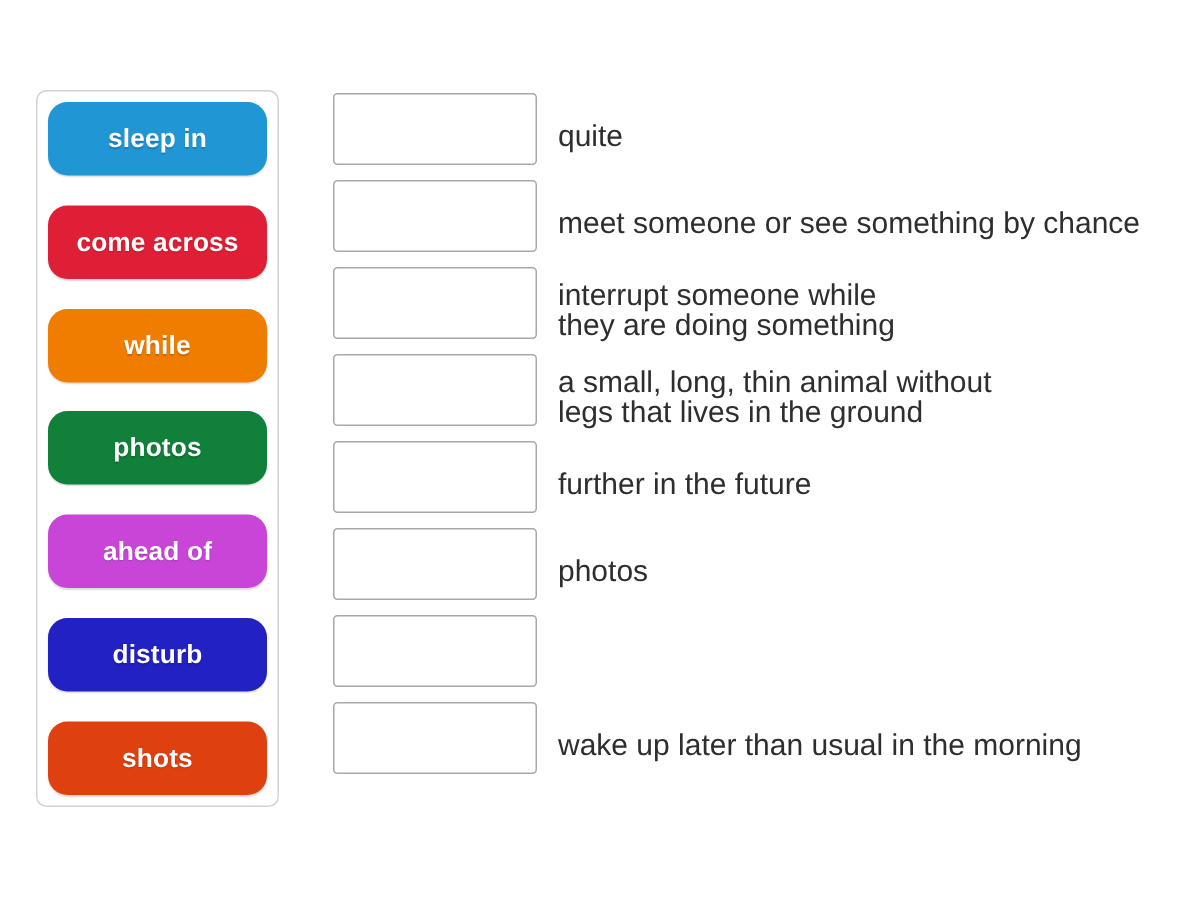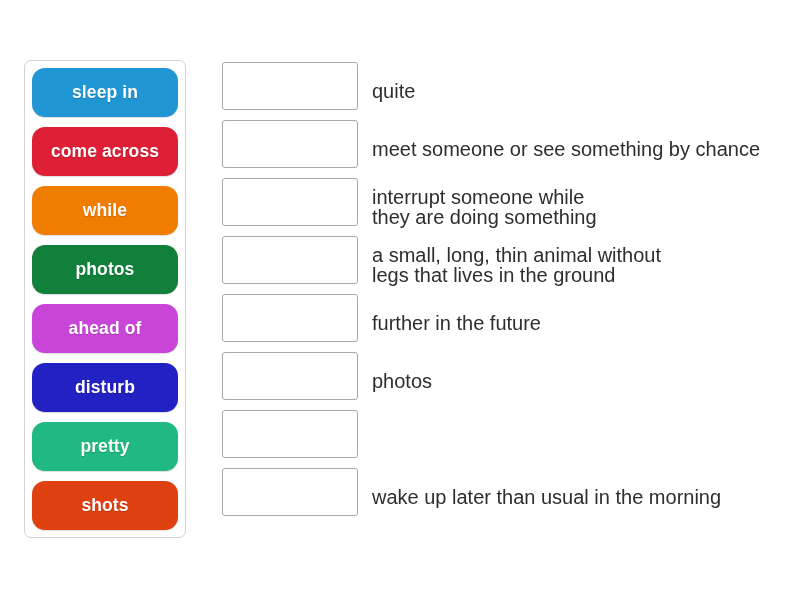--- a/index.html
+++ b/index.html
@@ -113,23 +113,20 @@
     </div>
     <div class="word-tile" style="background-color: rgb(17, 128, 58);">
       <span>photos</span>
     </div>
     <div class="word-tile" style="background-color: rgb(200, 69, 216);">
       <span>ahead of</span>
     </div>
     <div class="word-tile" style="background-color: rgb(34, 34, 196);">
       <span>disturb</span>
     </div>
-    <div class="word-tile" style="background-color: rgb(31, 185, 129);">
-      <span>pretty</span>
-    </div>
     <div class="word-tile" style="background-color: rgb(223, 64, 15);">
       <span>shots</span>
     </div>
   </div>
 
   <div id="answers-panel">
 
     <div class="answer-row">
       <div class="drop-zone"></div>
       <div class="definition">quite</div>

